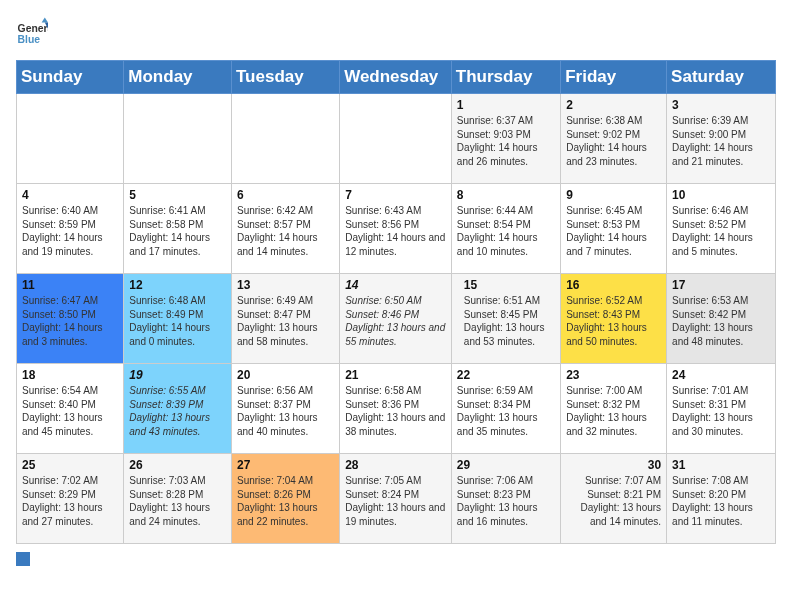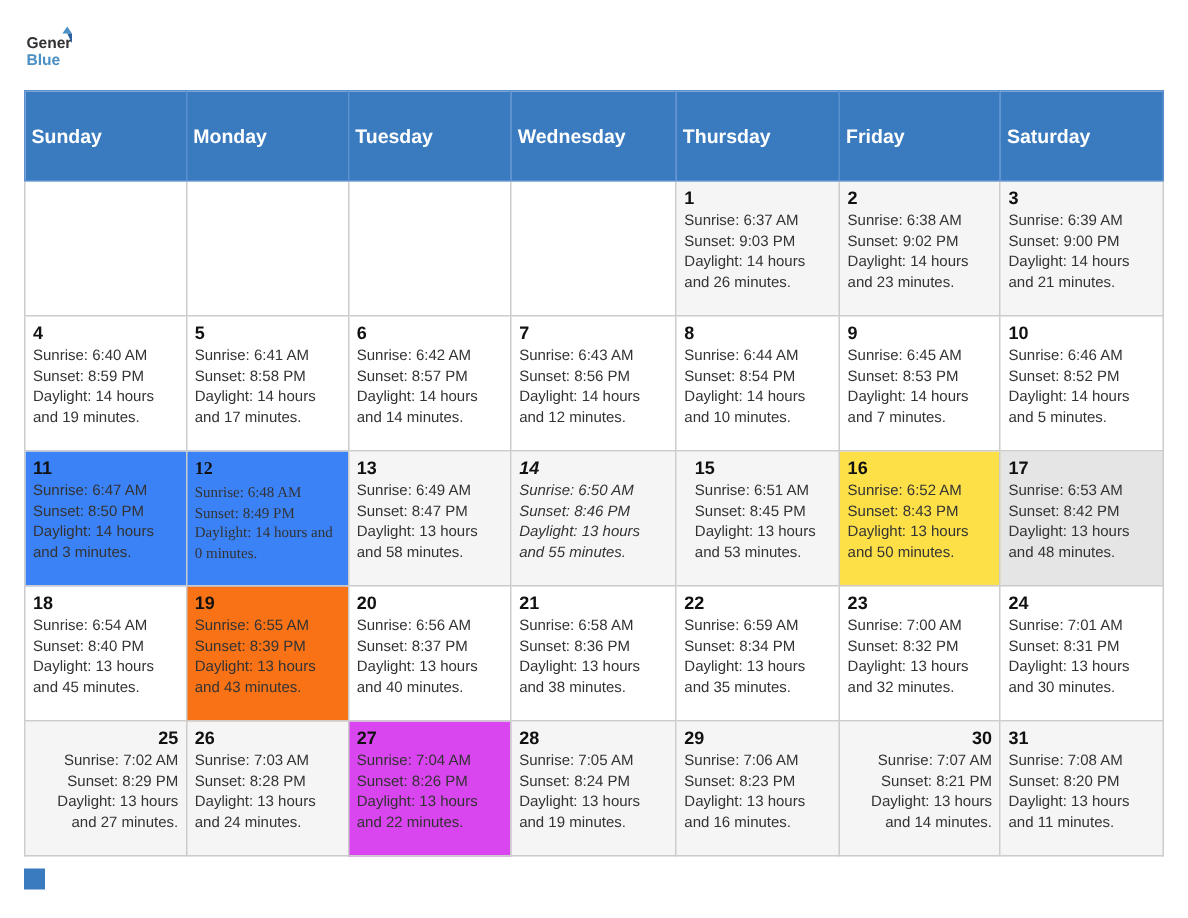--- a/index.html
+++ b/index.html
@@ -39,23 +39,23 @@
       color: #555;
     }
     .calendar-table {
       width: 100%;
       border-collapse: collapse;
       font-size: 10.5px;
     }
     .calendar-table thead th {
       background: #3a7abf;
       color: #fff;
-      padding: 22px 4px;
+      padding: 6px 4px;
       text-align: left;
-      font-size: 13px;
+      font-size: 17px;
       font-weight: bold;
       border: 1px solid #5a90cf;
     }
     .calendar-table tbody td {
       border: 1px solid #ccc;
       vertical-align: top;
       padding: 4px 5px;
       width: 113px;
       min-height: 80px;
       height: 90px;
@@ -173,21 +173,21 @@
         <td style="background: rgb(255, 255, 255);">
           <div class="day-number">10</div>
           <div class="day-info">Sunrise: 6:46 AM<br>Sunset: 8:52 PM<br>Daylight: 14 hours and 5 minutes.</div>
         </td>
       </tr>
       <tr>
         <td style="background: #3b82f6;">
           <div class="day-number">11</div>
           <div class="day-info">Sunrise: 6:47 AM<br>Sunset: 8:50 PM<br>Daylight: 14 hours and 3 minutes.</div>
         </td>
-        <td style="background: #3b82f6; font-family: Liberation Serif, serif;">
+        <td style="background: #7dd3fc;">
           <div class="day-number">12</div>
           <div class="day-info">Sunrise: 6:48 AM<br>Sunset: 8:49 PM<br>Daylight: 14 hours and 0 minutes.</div>
         </td>
         <td style="background: rgb(245, 245, 245);">
           <div class="day-number">13</div>
           <div class="day-info">Sunrise: 6:49 AM<br>Sunset: 8:47 PM<br>Daylight: 13 hours and 58 minutes.</div>
         </td>
         <td style="background: rgb(245, 245, 245); font-style: italic;">
           <div class="day-number">14</div>
           <div class="day-info">Sunrise: 6:50 AM<br>Sunset: 8:46 PM<br>Daylight: 13 hours and 55 minutes.</div>
@@ -203,21 +203,21 @@
         <td style="background: #e5e5e5;">
           <div class="day-number">17</div>
           <div class="day-info">Sunrise: 6:53 AM<br>Sunset: 8:42 PM<br>Daylight: 13 hours and 48 minutes.</div>
         </td>
       </tr>
       <tr>
         <td style="background: rgb(255, 255, 255);">
           <div class="day-number">18</div>
           <div class="day-info">Sunrise: 6:54 AM<br>Sunset: 8:40 PM<br>Daylight: 13 hours and 45 minutes.</div>
         </td>
-        <td style="background: #f97316;">
+        <td style="background: #7dd3fc; font-style: italic;">
           <div class="day-number">19</div>
           <div class="day-info">Sunrise: 6:55 AM<br>Sunset: 8:39 PM<br>Daylight: 13 hours and 43 minutes.</div>
         </td>
         <td style="background: rgb(255, 255, 255);">
           <div class="day-number">20</div>
           <div class="day-info">Sunrise: 6:56 AM<br>Sunset: 8:37 PM<br>Daylight: 13 hours and 40 minutes.</div>
         </td>
         <td style="background: rgb(255, 255, 255);">
           <div class="day-number">21</div>
           <div class="day-info">Sunrise: 6:58 AM<br>Sunset: 8:36 PM<br>Daylight: 13 hours and 38 minutes.</div>
@@ -229,29 +229,29 @@
         <td style="background: rgb(255, 255, 255); margin-left: 31px;">
           <div class="day-number">23</div>
           <div class="day-info">Sunrise: 7:00 AM<br>Sunset: 8:32 PM<br>Daylight: 13 hours and 32 minutes.</div>
         </td>
         <td style="background: rgb(255, 255, 255);">
           <div class="day-number">24</div>
           <div class="day-info">Sunrise: 7:01 AM<br>Sunset: 8:31 PM<br>Daylight: 13 hours and 30 minutes.</div>
         </td>
       </tr>
       <tr>
-        <td style="background: rgb(245, 245, 245); text-align: right;">
+        <td style="background: rgb(245, 245, 245);">
           <div class="day-number">25</div>
           <div class="day-info">Sunrise: 7:02 AM<br>Sunset: 8:29 PM<br>Daylight: 13 hours and 27 minutes.</div>
         </td>
         <td style="background: rgb(245, 245, 245);">
           <div class="day-number">26</div>
           <div class="day-info">Sunrise: 7:03 AM<br>Sunset: 8:28 PM<br>Daylight: 13 hours and 24 minutes.</div>
         </td>
-        <td style="background: #d946ef;">
+        <td style="background: #fdba74;">
           <div class="day-number">27</div>
           <div class="day-info">Sunrise: 7:04 AM<br>Sunset: 8:26 PM<br>Daylight: 13 hours and 22 minutes.</div>
         </td>
         <td style="background: rgb(245, 245, 245);">
           <div class="day-number">28</div>
           <div class="day-info">Sunrise: 7:05 AM<br>Sunset: 8:24 PM<br>Daylight: 13 hours and 19 minutes.</div>
         </td>
         <td style="background: rgb(245, 245, 245);">
           <div class="day-number">29</div>
           <div class="day-info">Sunrise: 7:06 AM<br>Sunset: 8:23 PM<br>Daylight: 13 hours and 16 minutes.</div>

